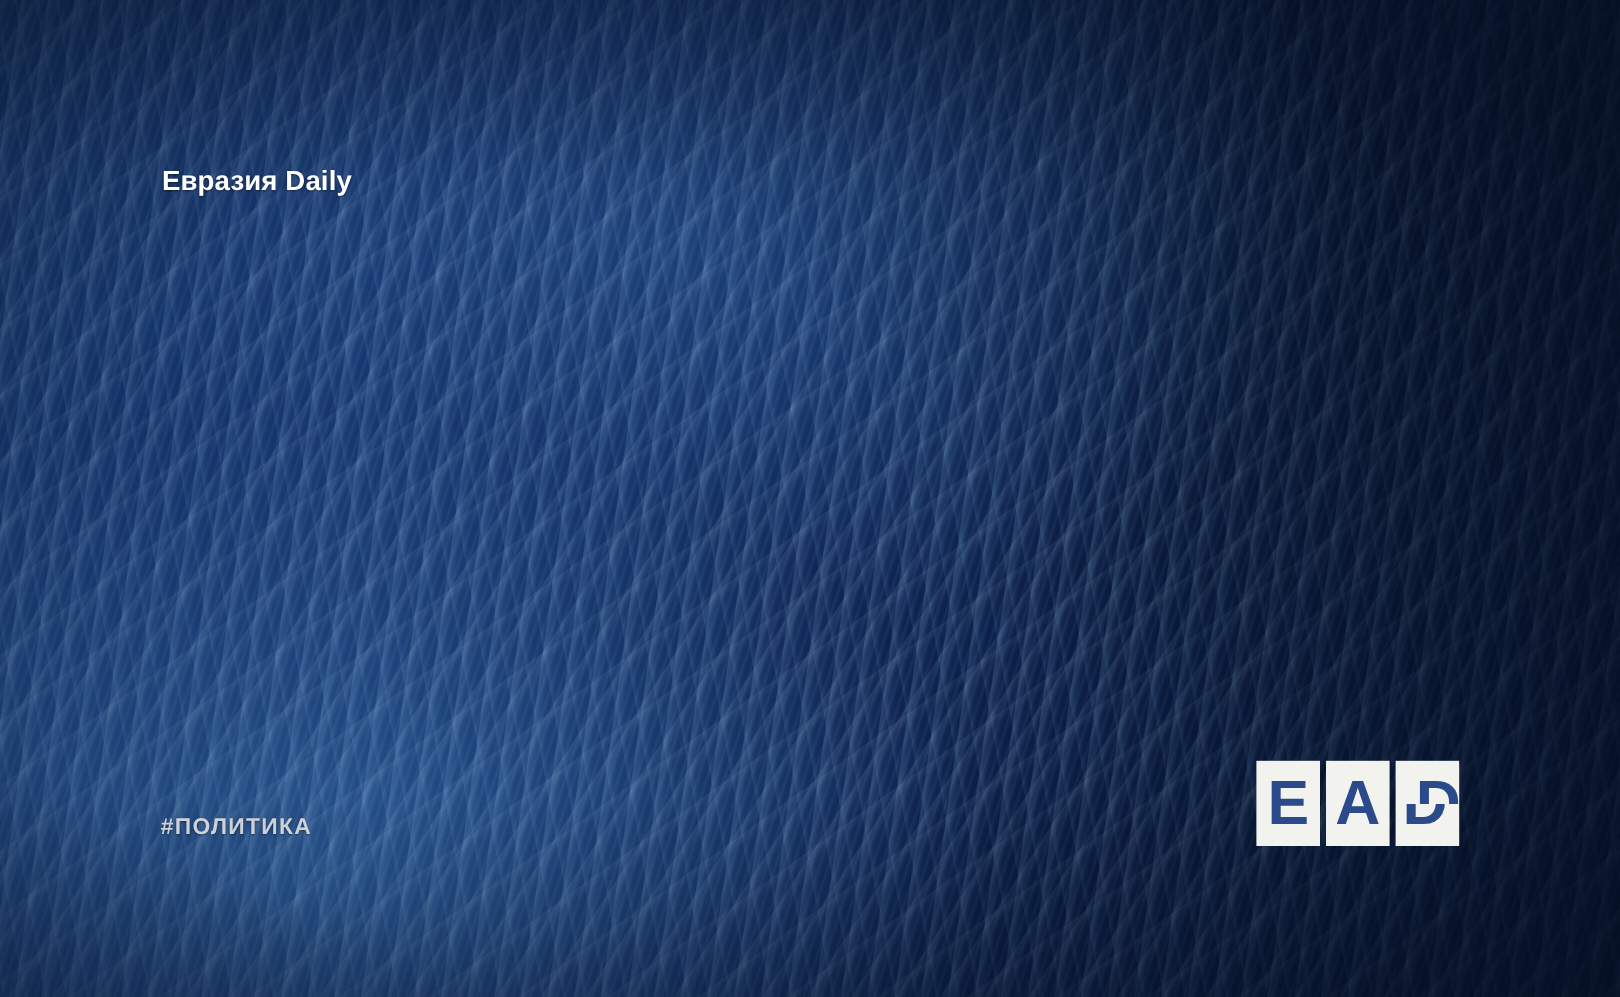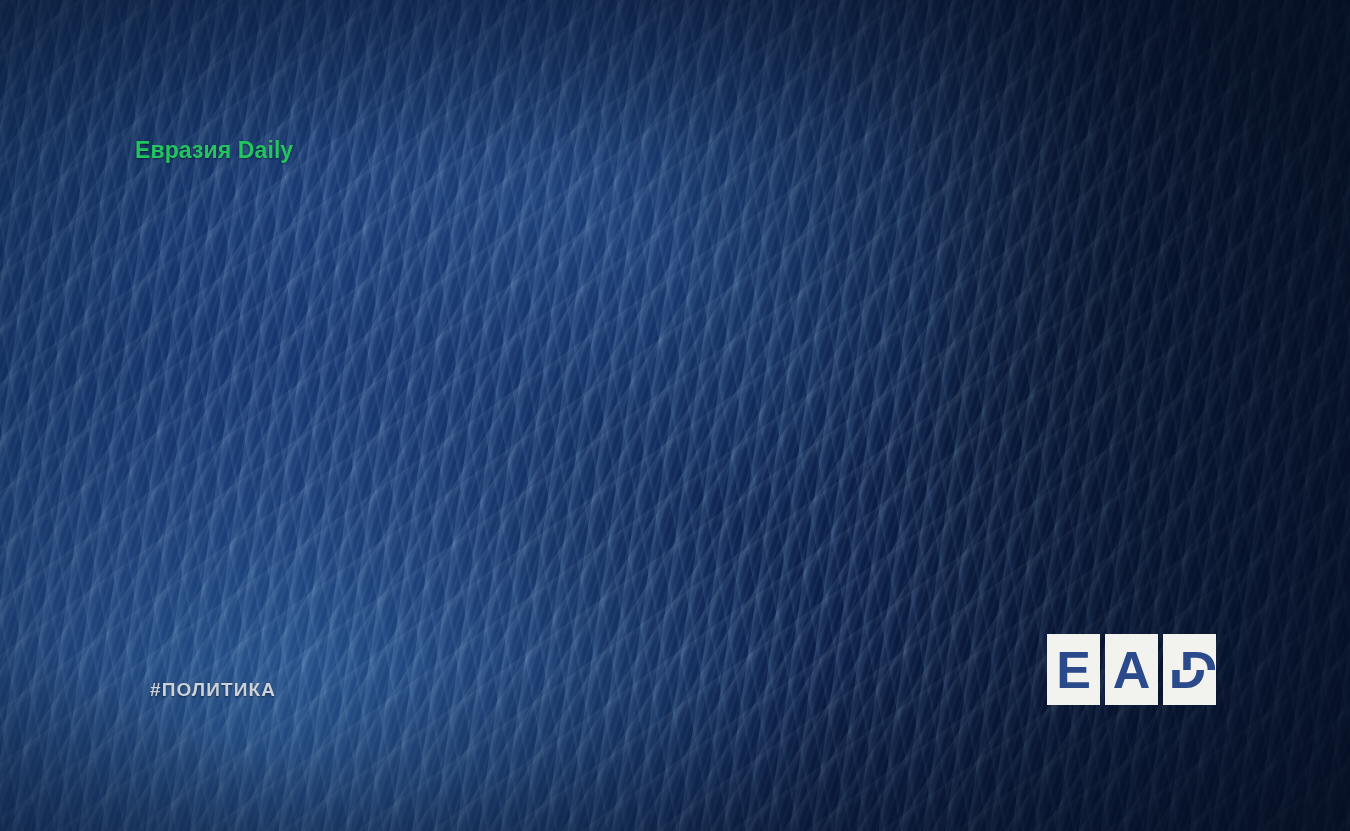--- a/index.html
+++ b/index.html
@@ -127,21 +127,21 @@
     inset: 0;
   }
 
   #brand {
     position: absolute;
     left: 135px;
     top: 138px;
     font-size: 23px;
     font-weight: bold;
     line-height: 1.1;
-    color: #22c55e;
+    color: #ffffff;
     letter-spacing: .1px;
     text-shadow: 0 1px 2px rgba(0,0,0,.45);
     white-space: nowrap;
   }
 
   #headline {
     position: absolute;
     left: 133px;
     top: 268px;
     width: 1070px;
@@ -149,21 +149,21 @@
     font-size: 50px;
     font-weight: bold;
     line-height: 1.42;
     color: #ffffff;
     letter-spacing: -0.2px;
     text-shadow: 0 2px 5px rgba(3,10,28,.55);
   }
 
   #rubric {
     position: absolute;
-    left: 150px;
+    left: 134px;
     top: 679px;
     font-size: 19px;
     font-weight: bold;
     letter-spacing: 1.1px;
     color: #ccd2d9;
     text-shadow: 0 1px 2px rgba(0,0,0,.45);
     white-space: nowrap;
   }
 
   

